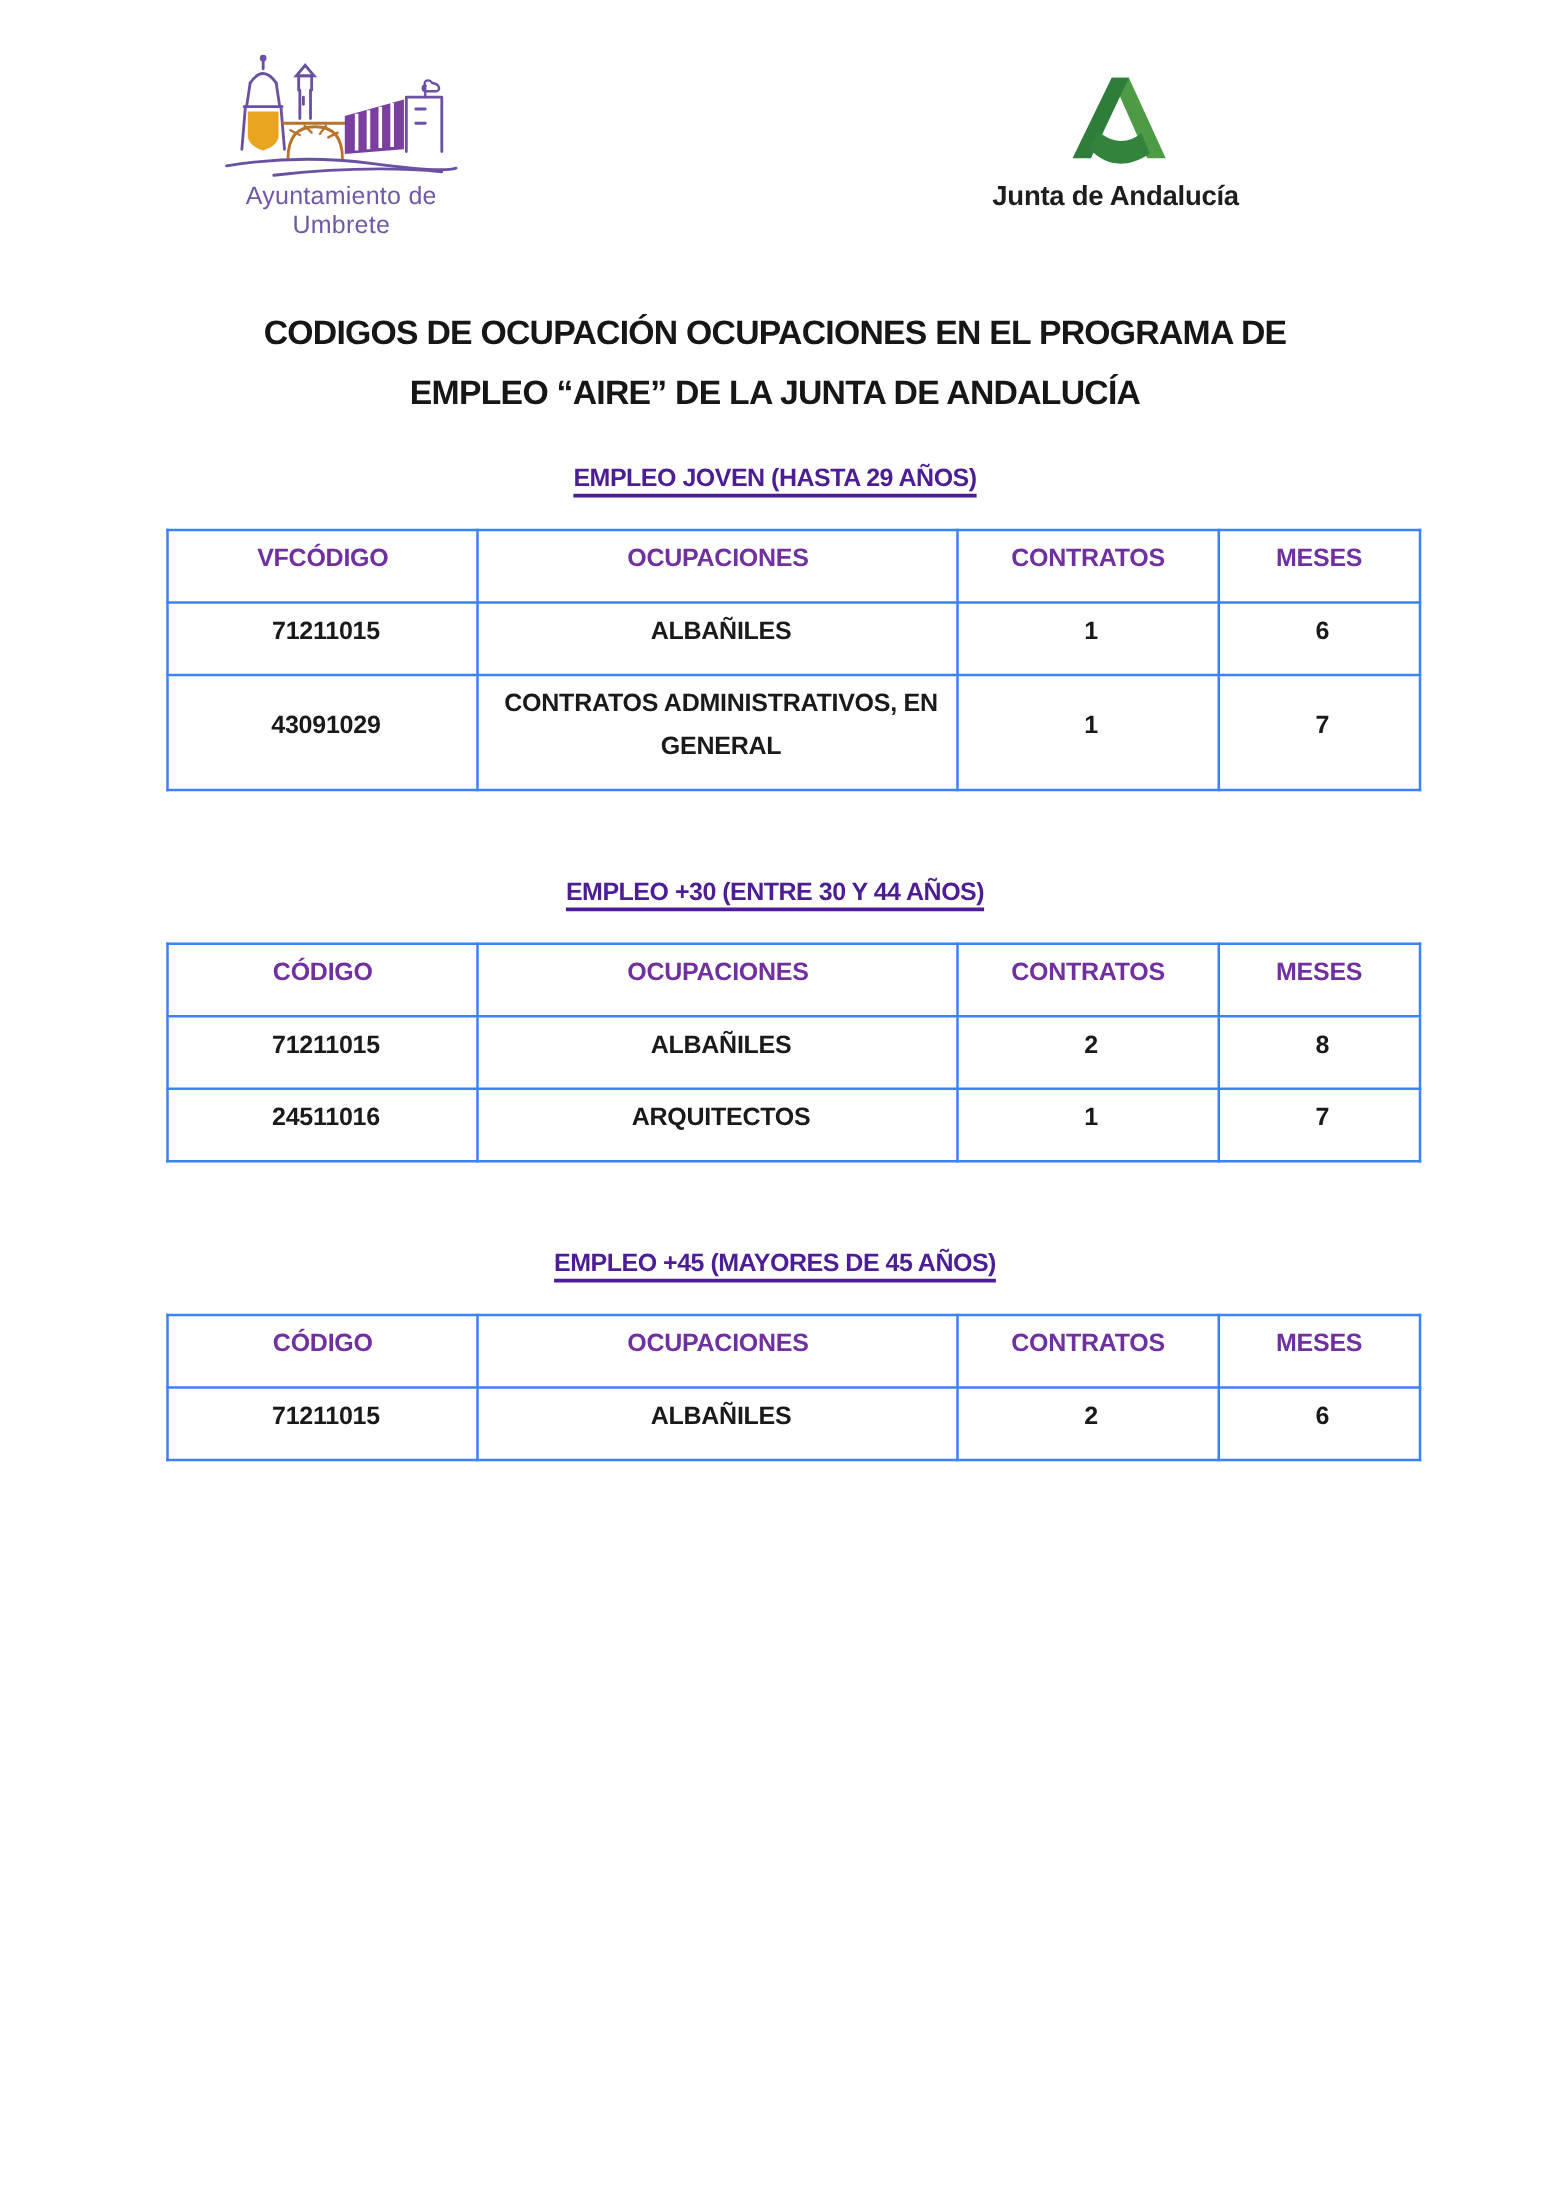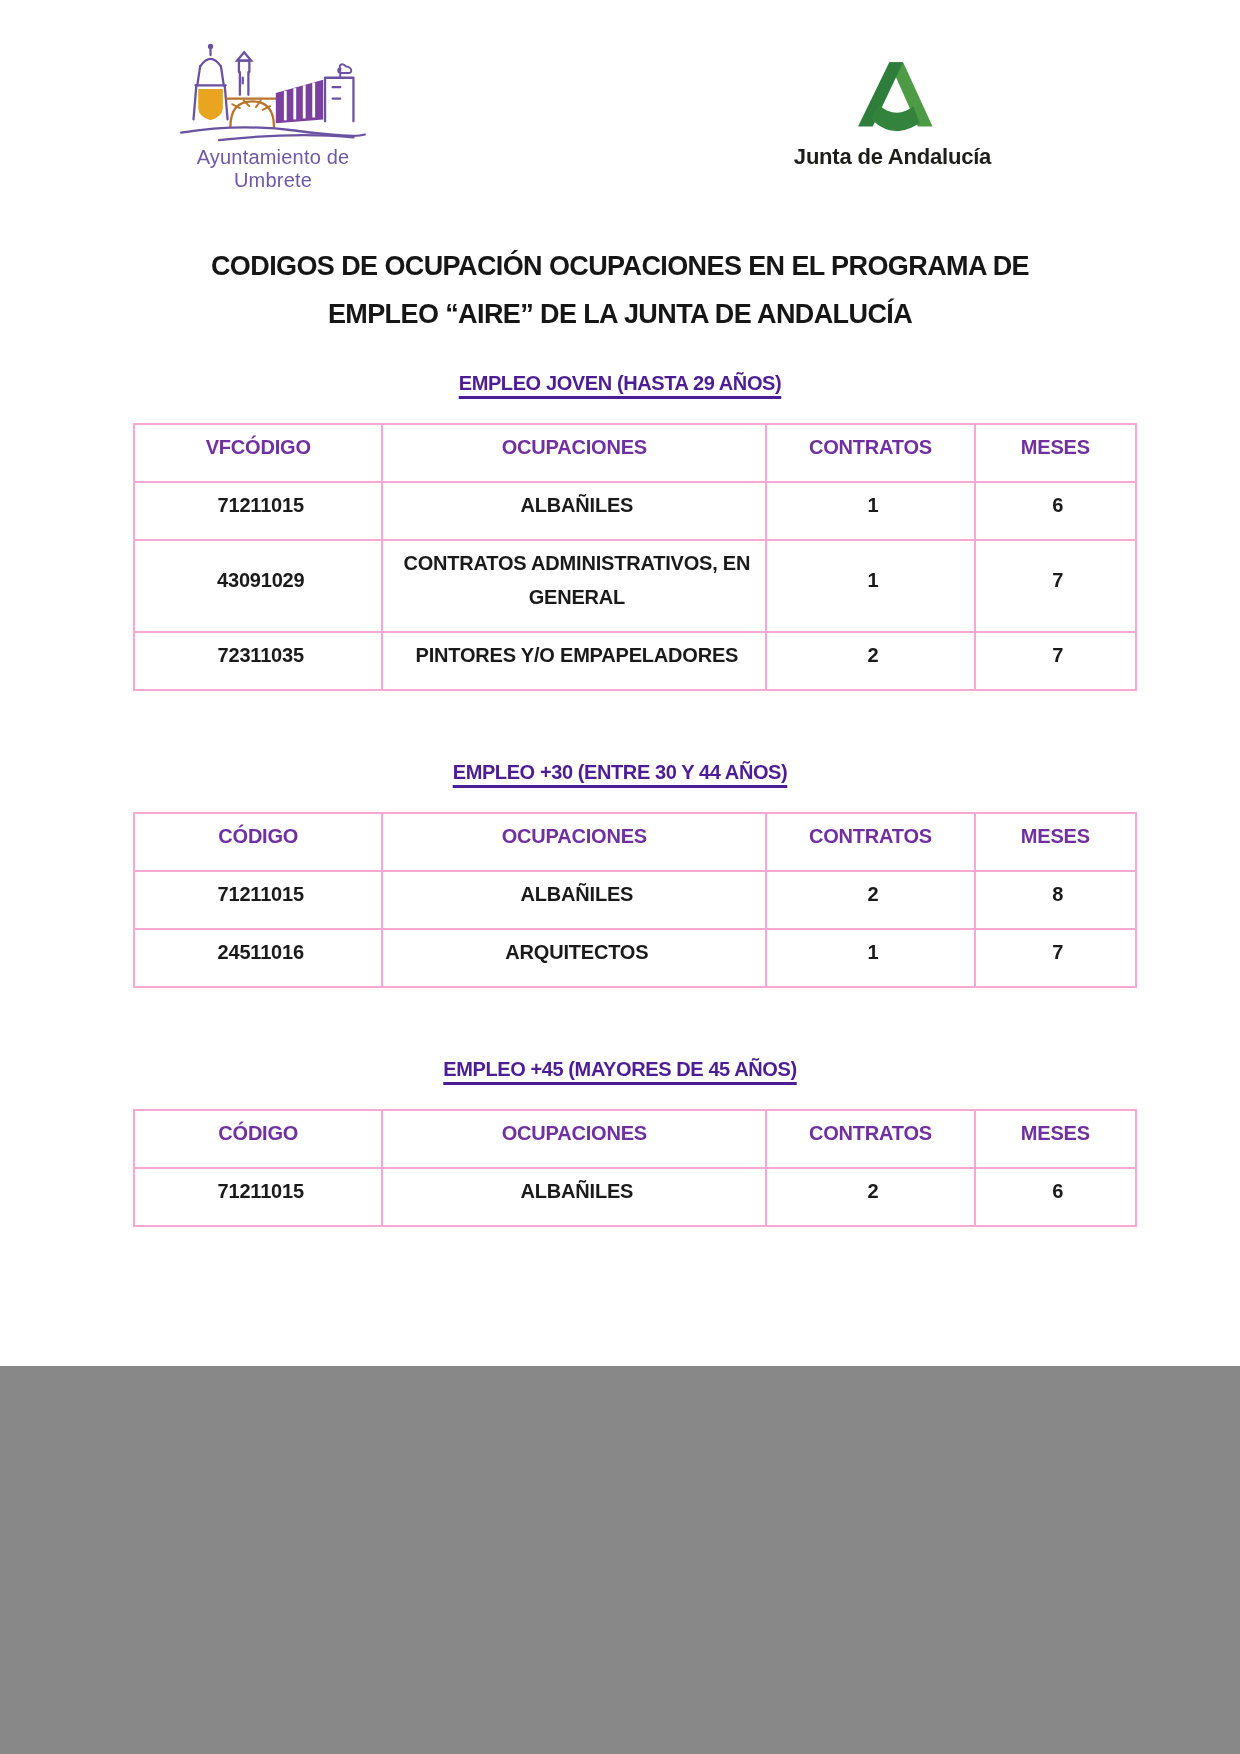--- a/index.html
+++ b/index.html
@@ -1,19 +1,19 @@
 <!DOCTYPE html>
 <html><head>
 <meta charset="utf-8">
 <style>
   html,body { margin:0; padding:0; background:#888; }
   .page {
     position: relative;
     width: 1240px;
-    height: 1366px;
+    height: 1754px;
     margin: 0 auto;
     background: #ffffff;
     font-family: "Liberation Sans", sans-serif;
     color: #1a1a1a;
     overflow: hidden;
   }
 
   
   .logos { position: relative; height: 190px; }
   .logo-left {
@@ -61,21 +61,21 @@
     width: 1004px;
     border-collapse: collapse;
     table-layout: fixed;
     text-align: center;
   }
   table.occ col.w0 { width: 24.8%; }
   table.occ col.w1 { width: 38.3%; }
   table.occ col.w2 { width: 20.8%; }
   table.occ col.w3 { width: 16.1%; }
   table.occ th, table.occ td {
-    border: 2px solid #f9a8d4;
+    border: 2px solid #3b82f6;
     font-size: 20px; font-weight: bold; line-height: 34px;
     letter-spacing: -0.2px;
     vertical-align: middle;
     padding: 5px 8px 17px 8px;
   }
   table.occ th { color: #7030A0; height: 33px; }
   table.occ td { color: #1a1a1a; height: 33px; padding-left: 13px; }
 
   
   .sketch { display:block; margin: 0 auto; }
@@ -170,26 +170,20 @@
             <td>ALBAÑILES</td>
             <td>1</td>
             <td>6</td>
           </tr>
           <tr>
             <td>43091029</td>
             <td>CONTRATOS ADMINISTRATIVOS, EN GENERAL</td>
             <td>1</td>
             <td>7</td>
           </tr>
-          <tr>
-            <td>72311035</td>
-            <td>PINTORES Y/O EMPAPELADORES</td>
-            <td>2</td>
-            <td>7</td>
-          </tr>
         </tbody>
     </table>
   </section>
 
   <section class="sec-2">
     <h2 class="sec-heading">EMPLEO +30 (ENTRE 30 Y 44 AÑOS)</h2>
     <table class="occ">
       <colgroup>
           <col class="w0">
           <col class="w1">

